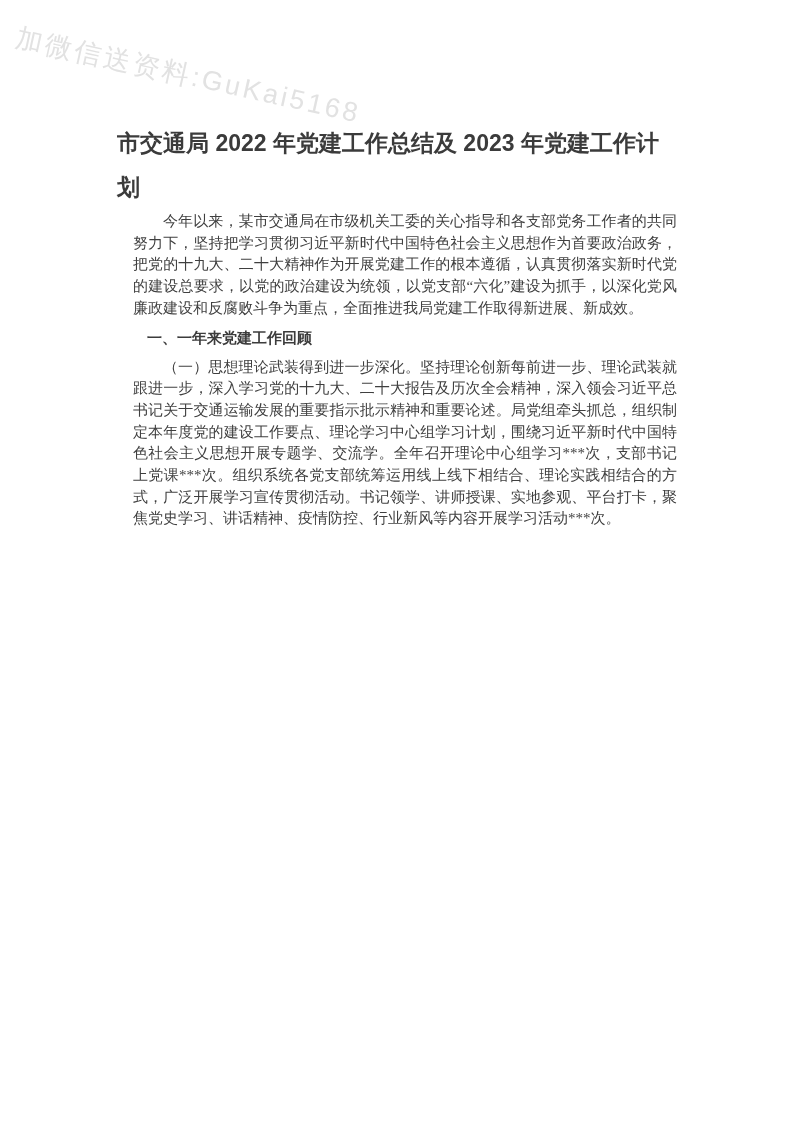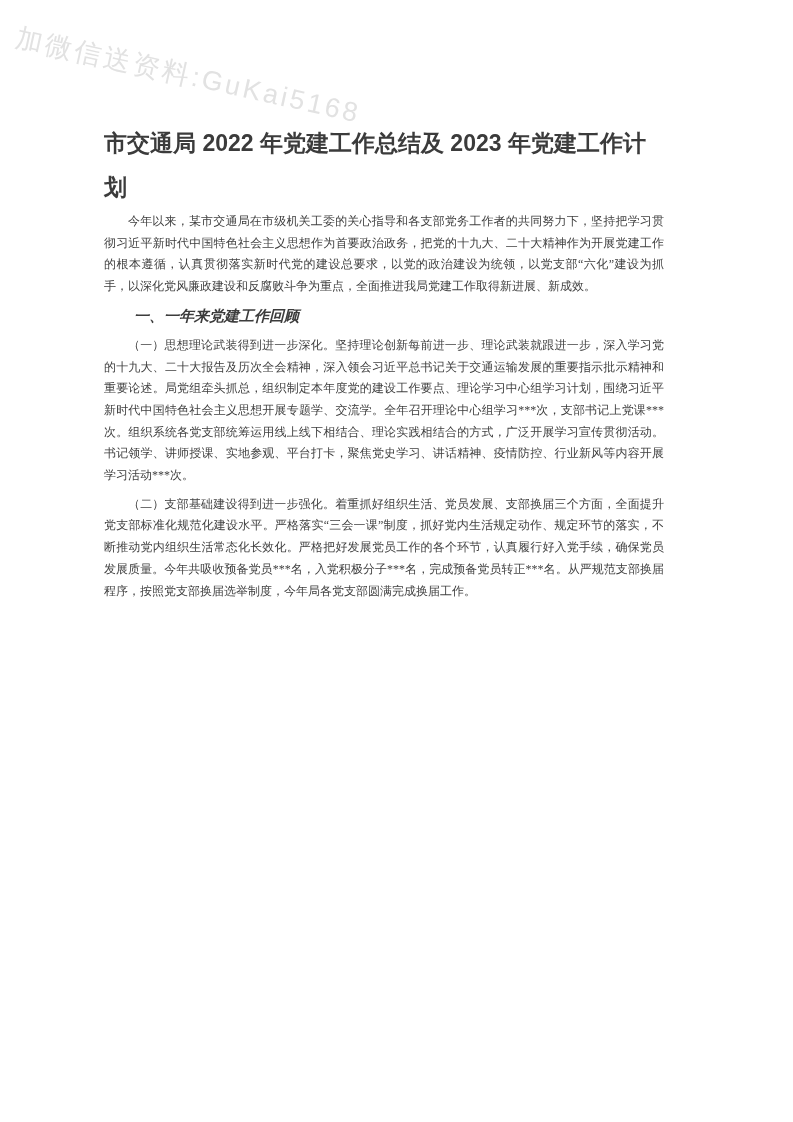--- a/index.html
+++ b/index.html
@@ -24,68 +24,66 @@
     font-family: "Liberation Sans", "DejaVu Sans", sans-serif;
     font-size: 27px;
     letter-spacing: 3px;
     color: #e2e2e2;
     white-space: nowrap;
     user-select: none;
     pointer-events: none;
   }
   .content {
     position: absolute;
-    left: 104px;
+    left: 117px;
     top: 121px;
     width: 560px;
   }
   .doc-title {
     font-family: "Liberation Sans", "DejaVu Sans", sans-serif;
     font-weight: 700;
     font-size: 23px;
     line-height: 44px;
     color: #3b3b3b;
     margin: 0 0 2px 0;
     text-align: left;
   }
   .para {
-    font-size: 12px;
+    font-size: 15px;
     line-height: 21.7px;
     color: #3f3f3f;
-    margin: 0 0 7px 0;
+    margin: 0 0 7px 16px;
     text-align: justify;
     text-indent: 2em;
     word-break: break-all;
   }
   .section-heading {
     font-family: "Liberation Sans", "DejaVu Sans", sans-serif;
     font-weight: 700;
     font-size: 15px;
     line-height: 22px;
     color: #3c3c3c;
     margin: 7px 0 8px 0;
     text-indent: 2em;
-    font-style: italic;
   }
 </style>
 </head>
 <body>
 
 <div class="page">
 
   <div class="watermark">加微信送资料:GuKai5168</div>
 
   <div class="content">
 
     <h1 class="doc-title">市交通局 2022 年党建工作总结及 2023 年党建工作计划</h1>
 
     <p class="para">今年以来，某市交通局在市级机关工委的关心指导和各支部党务工作者的共同努力下，坚持把学习贯彻习近平新时代中国特色社会主义思想作为首要政治政务，把党的十九大、二十大精神作为开展党建工作的根本遵循，认真贯彻落实新时代党的建设总要求，以党的政治建设为统领，以党支部“六化”建设为抓手，以深化党风廉政建设和反腐败斗争为重点，全面推进我局党建工作取得新进展、新成效。</p>
 
     <h2 class="section-heading">一、一年来党建工作回顾</h2>
 
     <p class="para">（一）思想理论武装得到进一步深化。坚持理论创新每前进一步、理论武装就跟进一步，深入学习党的十九大、二十大报告及历次全会精神，深入领会习近平总书记关于交通运输发展的重要指示批示精神和重要论述。局党组牵头抓总，组织制定本年度党的建设工作要点、理论学习中心组学习计划，围绕习近平新时代中国特色社会主义思想开展专题学、交流学。全年召开理论中心组学习***次，支部书记上党课***次。组织系统各党支部统筹运用线上线下相结合、理论实践相结合的方式，广泛开展学习宣传贯彻活动。书记领学、讲师授课、实地参观、平台打卡，聚焦党史学习、讲话精神、疫情防控、行业新风等内容开展学习活动***次。</p>
 
-    <p class="para">（二）支部基础建设得到进一步强化。着重抓好组织生活、党员发展、支部换届三个方面，全面提升党支部标准化规范化建设水平。严格落实“三会一课”制度，抓好党内生活规定动作、规定环节的落实，不断推动党内组织生活常态化长效化。严格把好发展党员工作的各个环节，认真履行好入党手续，确保党员发展质量。今年共吸收预备党员***名，入党积极分子***名，完成预备党员转正***名。从严规范支部换届程序，按照党支部换届选举制度，今年局各党支部圆满完成换届工作。</p>
 
 
 
   </div>
 </div>
 
 </body></html>

